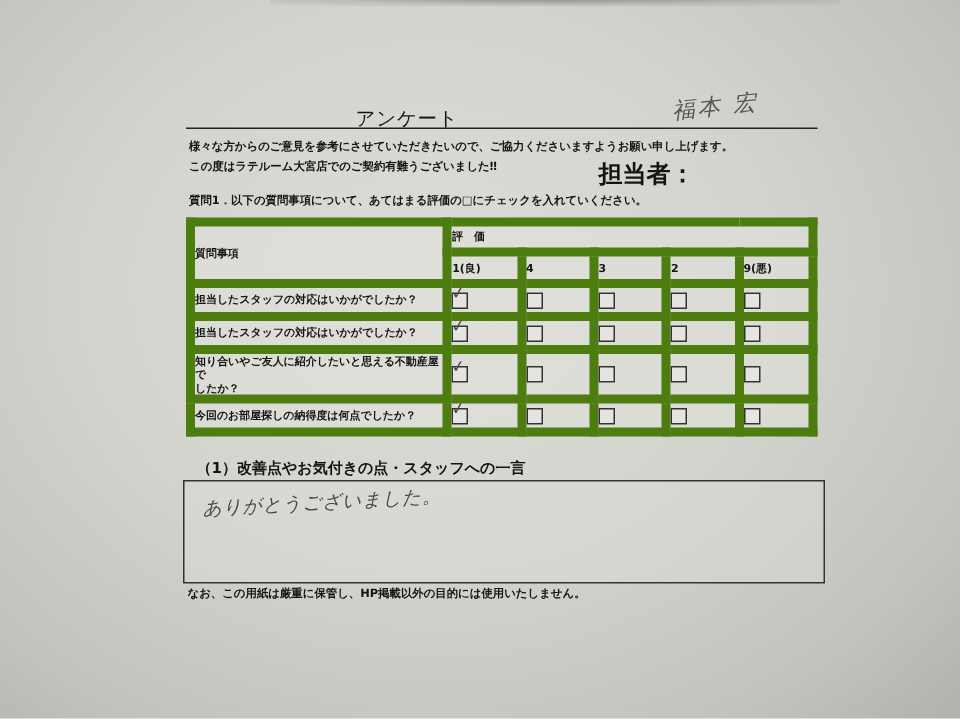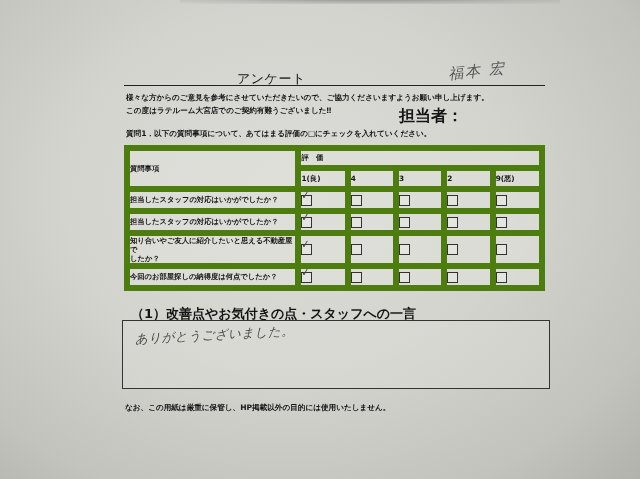--- a/index.html
+++ b/index.html
@@ -40,30 +40,30 @@
     .data-row { height: 22px; }
     .q-text { line-height: 9px; display: inline-block; }
     .cb {
       display: inline-block; width: 9px; height: 9px; border: 1px solid #333;
       background: #e4e4e0; position: relative; vertical-align: middle;
     }
     .cb.checked::after {
       content: "✓"; position: absolute; left: -1px; top: -7px; font-size: 11px; color: #444;
       font-family: "DejaVu Sans", sans-serif; font-weight: normal; transform: rotate(-8deg);
     }
-    .sub-q { left: 131px; top: 305px; font-size: 13px; font-weight: bold; }
+    .sub-q { left: 131px; top: 305px; font-size: 10px; font-weight: bold; }
     .comment-box {
       left: 122px; top: 320px; width: 426px; height: 67px; border: 1px solid #333;
       background: rgba(222,222,218,0.4);
     }
     .comment-text {
       position: absolute; left: 12px; top: 6px; font-family: "DejaVu Serif", serif;
       font-style: italic; font-size: 12.5px; color: #4a4a4a; letter-spacing: 0.5px; transform: rotate(-3deg);
     }
-    .footer { left: 125px; top: 403px; font-size: 7.6px; font-weight: bold; }
+    .footer { left: 125px; top: 391px; font-size: 7.6px; font-weight: bold; }
   </style>
 </head>
 <body>
 
 <div class="top-shadow"></div>
 
 <div class="abs title">アンケート</div>
 <div class="abs staff-label">担当者：</div>
 <div class="abs staff-sign">福本 宏</div>
 <div class="abs title-line"></div>

